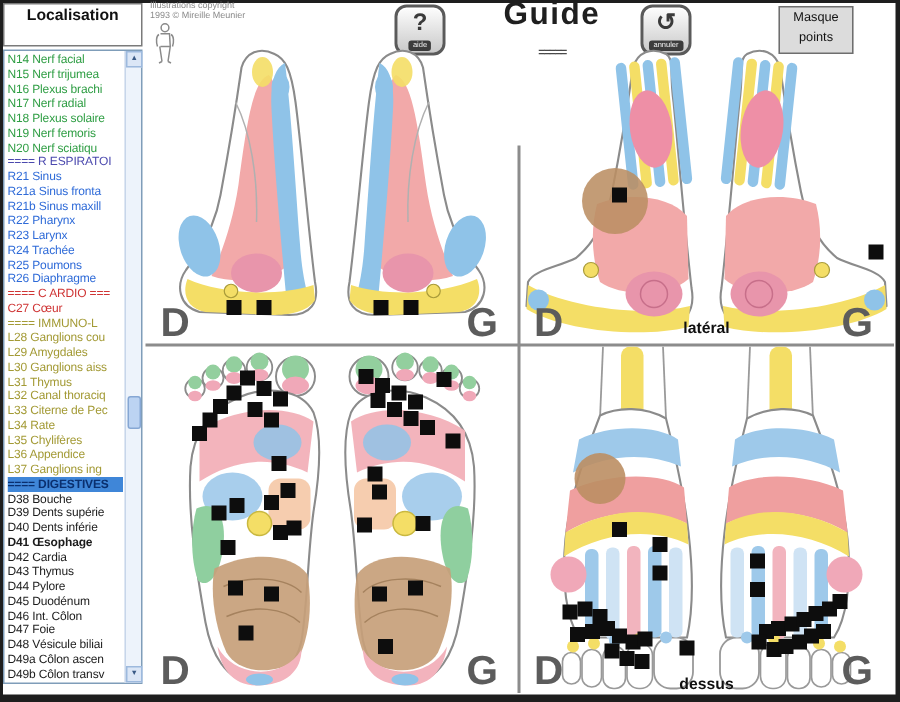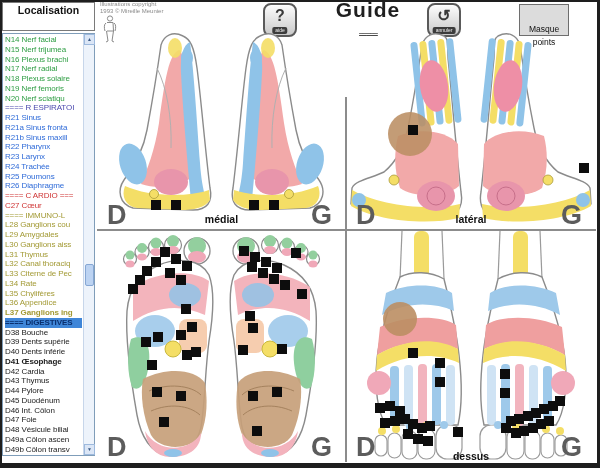--- a/index.html
+++ b/index.html
@@ -42,21 +42,21 @@
     background:linear-gradient(#fdfdfd,#c9c9c9);border:2px solid #5a5a5a;box-sizing:border-box;
     box-shadow:inset 0 1px 0 #ffffff;cursor:pointer;}
   .tool-btn .ticon{display:block;text-align:center;font-size:16px;font-weight:bold;color:#3a3a3a;
     line-height:22px;}
   .tool-btn .tlabel{position:absolute;bottom:1px;left:50%;transform:translateX(-50%);
     background:#3c3c3c;color:#f2f2f2;font-size:5px;line-height:7px;padding:0 3px;border-radius:2px;}
   #btn-aide{left:263px;top:3px;}
   #btn-annuler{left:427px;top:3px;}
   .mask-btn{position:absolute;left:519px;top:4px;width:50px;height:32px;background:#dcdcdc;
     border:1px solid #6e6e6e;box-sizing:border-box;text-align:center;font-size:8.5px;line-height:13px;
-    color:#111;padding-top:18px;cursor:pointer;}
+    color:#111;padding-top:0;cursor:pointer;}
 
   
   .quadrant{position:absolute;}
   #q-medial{left:97px;top:28px;width:249px;height:202px;}
   #q-lateral{left:346px;top:28px;width:250px;height:202px;}
   #q-dessous{left:97px;top:231px;width:249px;height:231px;}
   #q-dessus{left:346px;top:231px;width:250px;height:231px;}
   .divider{position:absolute;background:#8c8c8c;}
   #div-h{left:97px;top:229px;width:499px;height:2px;}
   #div-v{left:345px;top:97px;width:2px;height:365px;}
@@ -106,21 +106,21 @@
         <div class="zone-item" style="color: rgb(163, 154, 53);">==== IMMUNO-L</div>
         <div class="zone-item" style="color: rgb(163, 154, 53);">L28 Ganglions cou</div>
         <div class="zone-item" style="color: rgb(163, 154, 53);">L29 Amygdales</div>
         <div class="zone-item" style="color: rgb(163, 154, 53);">L30 Ganglions aiss</div>
         <div class="zone-item" style="color: rgb(163, 154, 53);">L31 Thymus</div>
         <div class="zone-item" style="color: rgb(163, 154, 53);">L32 Canal thoraciq</div>
         <div class="zone-item" style="color: rgb(163, 154, 53);">L33 Citerne de Pec</div>
         <div class="zone-item" style="color: rgb(163, 154, 53);">L34 Rate</div>
         <div class="zone-item" style="color: rgb(163, 154, 53);">L35 Chylifères</div>
         <div class="zone-item" style="color: rgb(163, 154, 53);">L36 Appendice</div>
-        <div class="zone-item" style="color: rgb(163, 154, 53); font-weight: bold;">L37 Ganglions ing</div>
+        <div class="zone-item" style="color: rgb(163, 154, 53);">L37 Ganglions ing</div>
         <div class="zone-item sel" style="background: rgb(63, 134, 216); color: rgb(10, 47, 110);">==== DIGESTIVES</div>
         <div class="zone-item" style="color: rgb(28, 28, 28);">D38 Bouche</div>
         <div class="zone-item" style="color: rgb(28, 28, 28);">D39 Dents supérie</div>
         <div class="zone-item" style="color: rgb(28, 28, 28);">D40 Dents inférie</div>
         <div class="zone-item" style="color: rgb(28, 28, 28); font-weight: bold;">D41 Œsophage</div>
         <div class="zone-item" style="color: rgb(28, 28, 28);">D42 Cardia</div>
         <div class="zone-item" style="color: rgb(28, 28, 28);">D43 Thymus</div>
         <div class="zone-item" style="color: rgb(28, 28, 28);">D44 Pylore</div>
         <div class="zone-item" style="color: rgb(28, 28, 28);">D45 Duodénum</div>
         <div class="zone-item" style="color: rgb(28, 28, 28);">D46 Int. Côlon</div>
@@ -184,21 +184,20 @@
           <path d="M28,158 C50,168 88,170 112,162 L113,172 C108,180 96,182 84,182 L40,180 C28,178 24,168 28,158 Z" fill="#f4de66"></path>
           <ellipse cx="74" cy="154" rx="17" ry="13" fill="#e895ab"></ellipse>
           <circle cx="57" cy="166" r="4.5" fill="#f4de66" stroke="#a99b3a" stroke-width="0.8"></circle>
           <path d="M60,40 C70,60 75,90 74,120" stroke="#b0b0b0" fill="none" stroke-width="1"></path>
         </g>
       </defs>
       <use href="#mfoot"></use>
       <use href="#mfoot" transform="translate(249 0) scale(-1 1)"></use>
     </svg>
     <span class="q-dg left">D</span>
-    <span class="q-label">médial</span>
     <span class="q-dg right">G</span>
   <div class="marker" style="left: 54px; top: 172px; background: rgb(13, 13, 13);"></div>
       <div class="marker" style="left: 74px; top: 172px; background: rgb(13, 13, 13);"></div>
       <div class="marker" style="left: 152px; top: 172px; background: rgb(13, 13, 13);"></div>
       <div class="marker" style="left: 172px; top: 172px; background: rgb(13, 13, 13);"></div>
     </div>
 
   <div class="quadrant" id="q-lateral">
     <svg class="foot-svg" width="250" height="202" viewBox="0 0 250 202">
       <defs>

